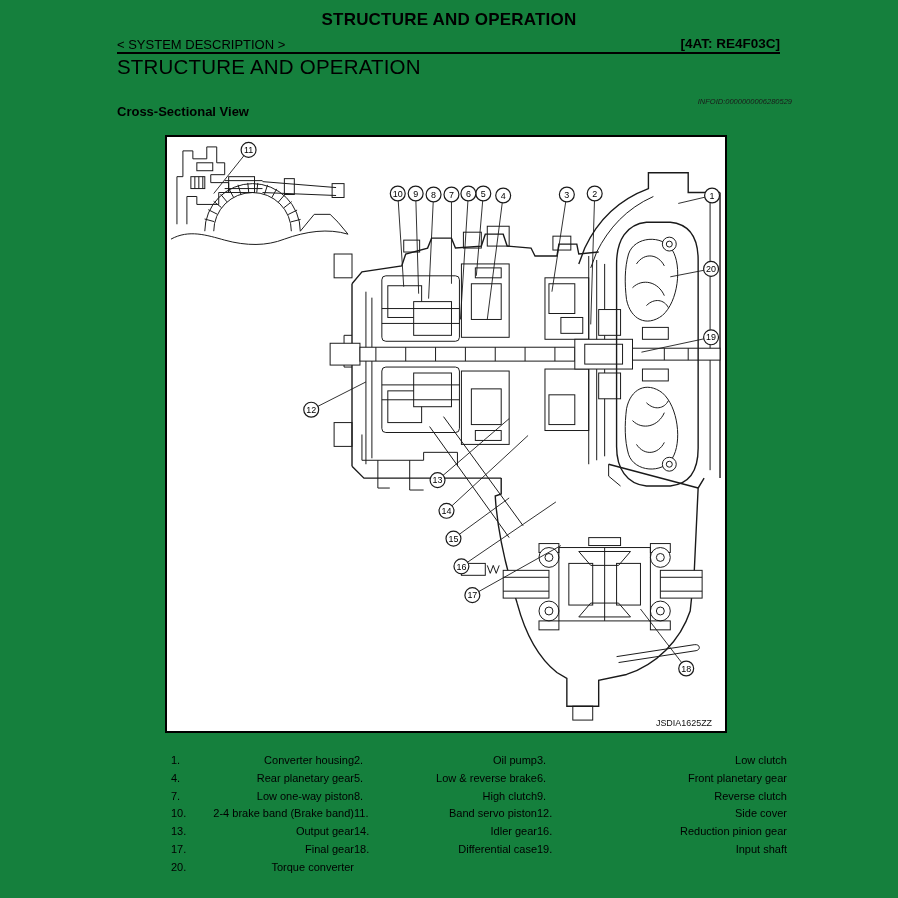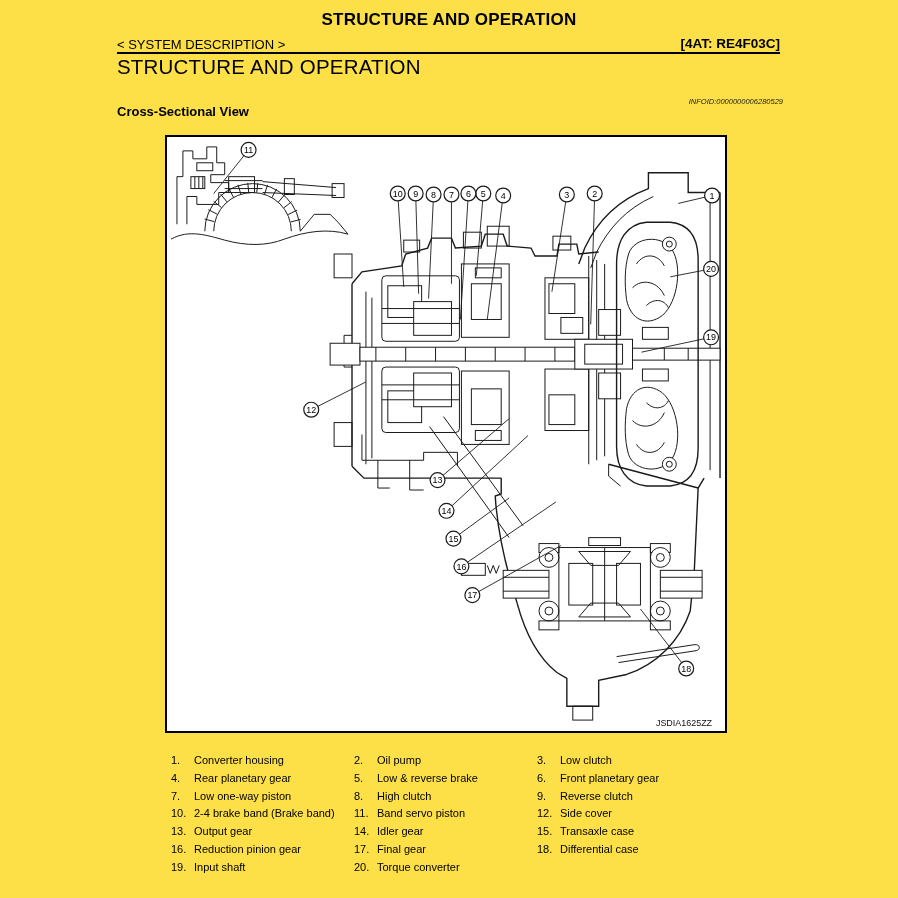--- a/index.html
+++ b/index.html
@@ -1,44 +1,44 @@
 <!DOCTYPE html>
 <html><head>
 <meta charset="utf-8">
 <style>
   html,body{margin:0;padding:0;background:#fff;}
-  .page{position:relative;width:898px;height:898px;background:#fde047;overflow:hidden;
+  .page{position:relative;width:898px;height:898px;background:#15803d;overflow:hidden;
         font-family:"Liberation Sans","DejaVu Sans",sans-serif;color:#000;}
   .top-title{position:absolute;top:10px;left:0;width:898px;text-align:center;
              font-size:17px;font-weight:bold;letter-spacing:.2px;}
   .breadcrumb{position:absolute;left:117px;top:37px;font-size:13px;text-align:center;}
   .model-code{position:absolute;right:118px;top:36px;font-size:13.5px;font-weight:bold;}
   .rule{position:absolute;left:117px;top:52px;width:663px;height:2px;background:#000;}
   .section-title{position:absolute;left:117px;top:55px;font-size:20.5px;font-weight:normal;
                  letter-spacing:.2px;margin:0;}
   .subsection-title{position:absolute;left:117px;top:104px;font-size:13px;font-weight:bold;margin:0;}
-  .infoid{position:absolute;right:115px;top:97px;font-size:7.5px;font-style:italic;color:#1a1a1a;}
+  .infoid{position:absolute;right:106px;top:97px;font-size:7.5px;font-style:italic;color:#1a1a1a;}
   .figure-box{position:absolute;left:165px;top:135px;width:558px;height:594px;
               border:2px solid #000;background:#fff;}
   .figure-box svg{display:block;}
   
   .ln{fill:none;stroke:#1a1a1a;stroke-width:1;}
   .ln2{fill:none;stroke:#1a1a1a;stroke-width:1.4;}
   .fw{fill:#fff;stroke:#1a1a1a;stroke-width:1;}
   .callout-circle{fill:#fff;stroke:#1a1a1a;stroke-width:1.2;}
   .callout-text{font-family:"Liberation Sans","DejaVu Sans",sans-serif;font-size:9px;
                 text-anchor:middle;fill:#000;}
   .figcode{font-family:"Liberation Sans","DejaVu Sans",sans-serif;font-size:9px;
            text-anchor:end;fill:#111;}
   
   .legend{position:absolute;left:171px;top:752px;width:616px;display:grid;
           grid-template-columns:183px 183px 250px;font-size:11px;line-height:17.8px;}
   .legend-item{display:flex;}
   .lnum{width:23px;flex:0 0 23px;}
-  .llab{flex:1;}
+  .llab{flex:1;text-align:right;}
 </style>
 </head>
 <body>
 
 <div class="page">
 
   <div class="top-title">STRUCTURE AND OPERATION</div>
   <div class="breadcrumb">&lt; SYSTEM DESCRIPTION &gt;</div>
   <div class="model-code">[4AT: RE4F03C]</div>
   <div class="rule"></div>
@@ -345,24 +345,20 @@
       </div>
       <div class="legend-item">
         <span class="lnum">13.</span>
         <span class="llab">Output gear</span>
       </div>
       <div class="legend-item">
         <span class="lnum">14.</span>
         <span class="llab">Idler gear</span>
       </div>
       <div class="legend-item">
-        <span class="lnum">15.</span>
-        <span class="llab">Transaxle case</span>
-      </div>
-      <div class="legend-item">
         <span class="lnum">16.</span>
         <span class="llab">Reduction pinion gear</span>
       </div>
       <div class="legend-item">
         <span class="lnum">17.</span>
         <span class="llab">Final gear</span>
       </div>
       <div class="legend-item">
         <span class="lnum">18.</span>
         <span class="llab">Differential case</span>

